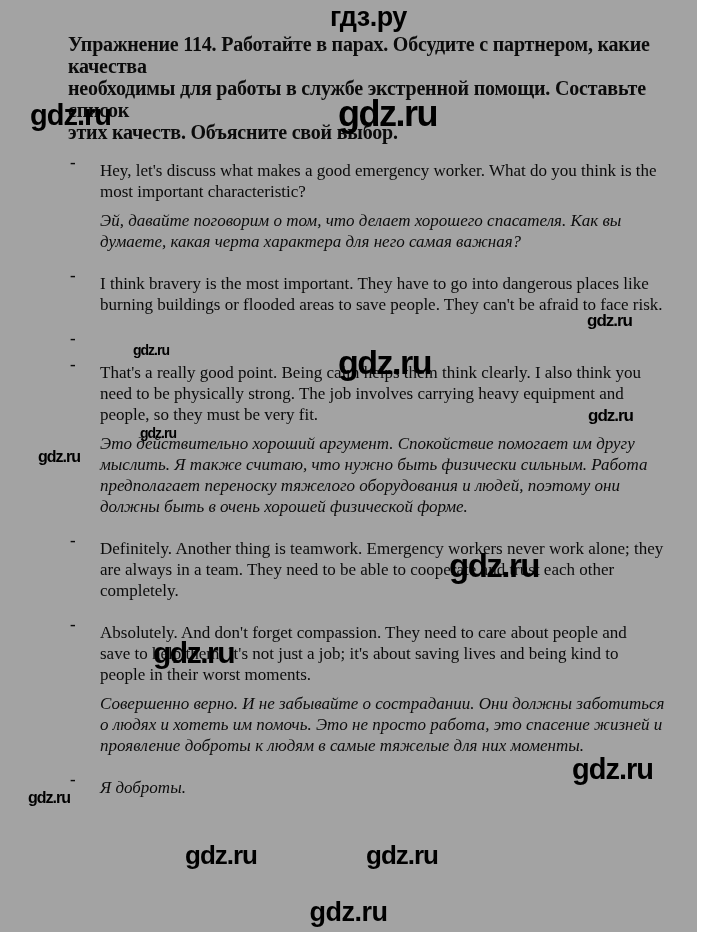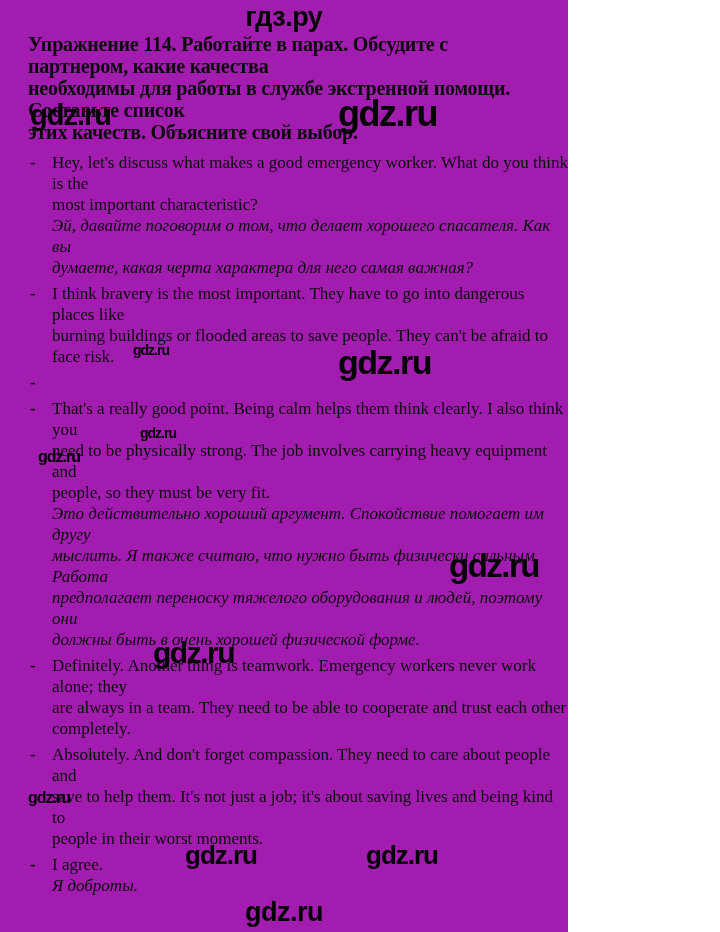--- a/index.html
+++ b/index.html
@@ -1,22 +1,23 @@
 <!DOCTYPE html>
 <html><head>
 <meta charset="utf-8">
 <style>
   html,body{margin:0;padding:0;background:#fff;}
   .page{
     position:relative;
-    width:568px;height:932px;
-    background:#a21caf;
+    width:657px;height:932px;
+    background:#a3a3a3;
     overflow:hidden;
     font-family:"Liberation Serif",serif;
     color:#0b0b0b;
+    padding-left:40px;
   }
   .brand-top{
     padding-top:2px;
     text-align:center;
     font-family:"Liberation Sans",sans-serif;
     font-weight:700;
     font-size:27px;
     letter-spacing:-0.5px;
     color:#000;
   }
@@ -29,21 +30,21 @@
     letter-spacing:-0.2px;
   }
   .dialog{margin:9px 0 0 30px;}
   .block{display:flex;margin-bottom:5px;}
   .dash{
     flex:none;width:22px;
     font-weight:700;font-size:17px;line-height:21px;
   }
   .texts{width:644px;}
   .texts p{
-    margin:0;
+    margin:8px;
     font-size:17px;
     line-height:21px;
     white-space:pre-line;
   }
   .ru{font-style:italic;}
   .wm{
     position:absolute;
     font-family:"Liberation Sans",sans-serif;
     font-weight:700;
     letter-spacing:-1px;
@@ -134,27 +135,29 @@
 completely.</p>
       </div>
     </div>
 
     <div class="block">
       <span class="dash">-</span>
       <div class="texts">
         <p class="en">Absolutely. And don't forget compassion. They need to care about people and
 save to help them. It's not just a job; it's about saving lives and being kind to
 people in their worst moments.</p>
+        <p class="ru">Совершенно верно. И не забывайте о сострадании. Они должны заботиться
+о людях и хотеть им помочь. Это не просто работа, это спасение жизней и
+проявление доброты к людям в самые тяжелые для них моменты.</p>
       </div>
     </div>
 
     <div class="block">
       <span class="dash">-</span>
       <div class="texts">
-        <p class="en">I agree.</p>
         <p class="ru">Я доброты.</p>
       </div>
     </div>
 
   </div>
 
   <div class="wm wm-a">gdz.ru</div>
   <div class="wm wm-b">gdz.ru</div>
   <div class="wm wm-c">gdz.ru</div>
   <div class="wm wm-d">gdz.ru</div>

